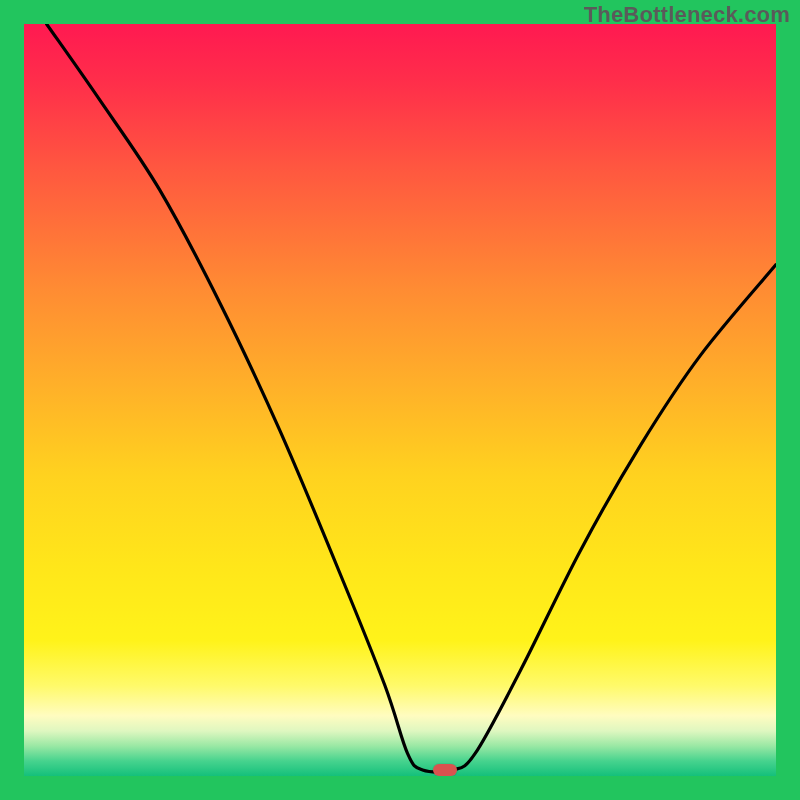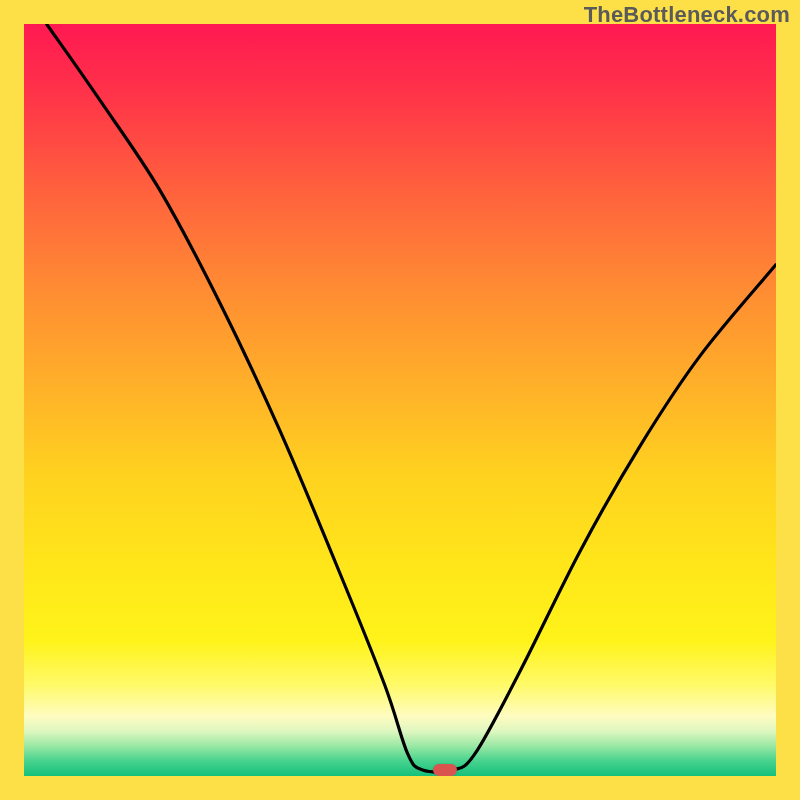--- a/index.html
+++ b/index.html
@@ -8,21 +8,21 @@
     width: 800px;
     height: 800px;
     background: #000;
     overflow: hidden;
     font-family: Arial, Helvetica, sans-serif;
   }
   .frame {
     position: relative;
     width: 800px;
     height: 800px;
-    background: #fde047;
+    background: #22c55e;
   }
   .watermark {
     position: absolute;
     top: 2px;
     right: 10px;
     color: #5a5a5a;
     font-size: 22px;
     font-weight: 600;
     letter-spacing: 0.2px;
     z-index: 5;

